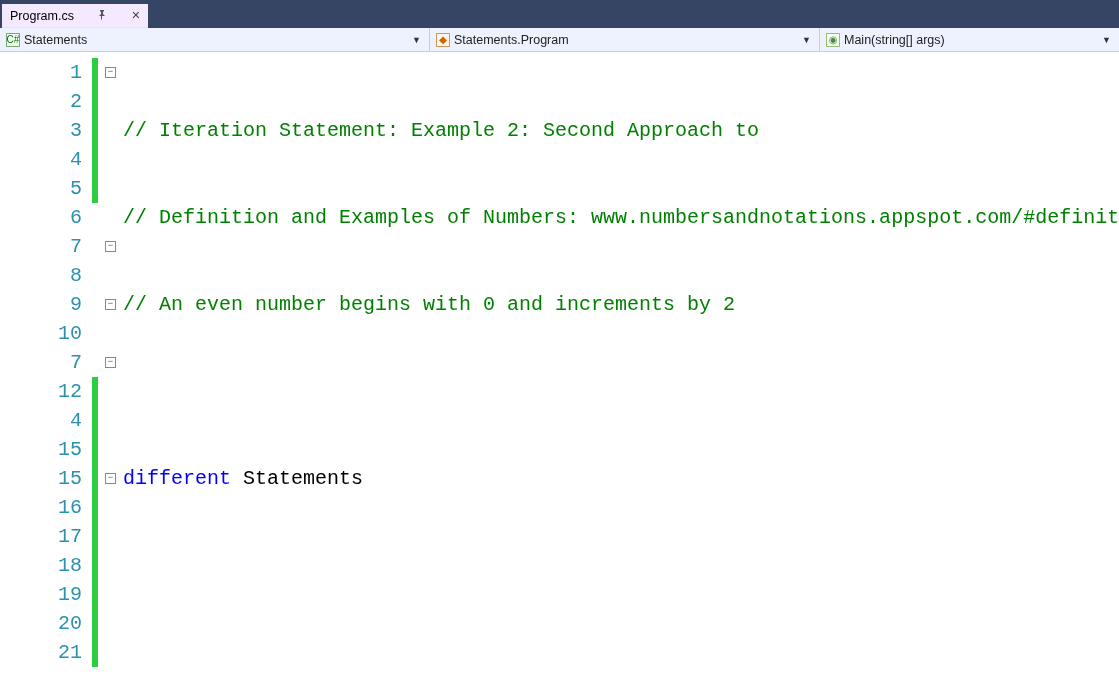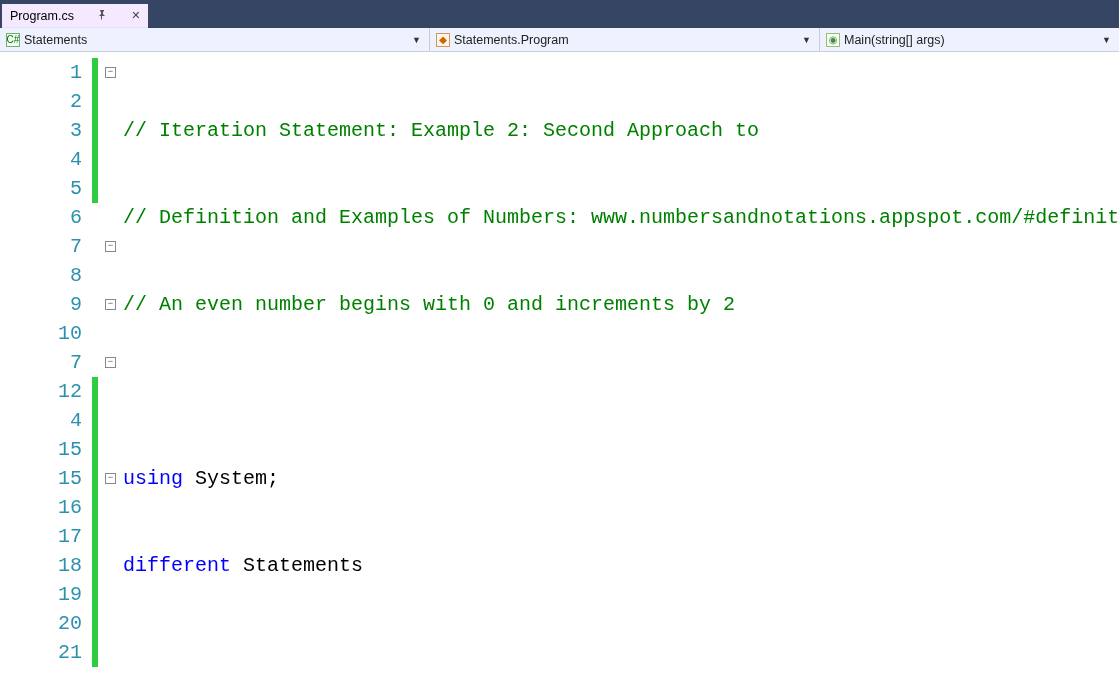--- a/index.html
+++ b/index.html
@@ -254,21 +254,20 @@
       <div></div>
       <div></div>
       <div></div>
   </div>
 
   <div class="code-col">
     <div class="line"><span class="c-comment">// Iteration Statement: Example 2: Second Approach to</span></div>
     <div class="line"><span class="c-comment">// Definition and Examples of Numbers: www.numbersandnotations.appspot.com/#definitions</span></div>
     <div class="line"><span class="c-comment">// An even number begins with 0 and increments by 2</span></div>
     <div class="line"></div>
-    <div class="line"><span class="c-keyword">using</span><span class="c-text"> System;</span></div>
     <div class="line"><span class="c-keyword">different</span><span class="c-text"> Statements</span></div>
     
     
     
     
     
     
     
     
     

